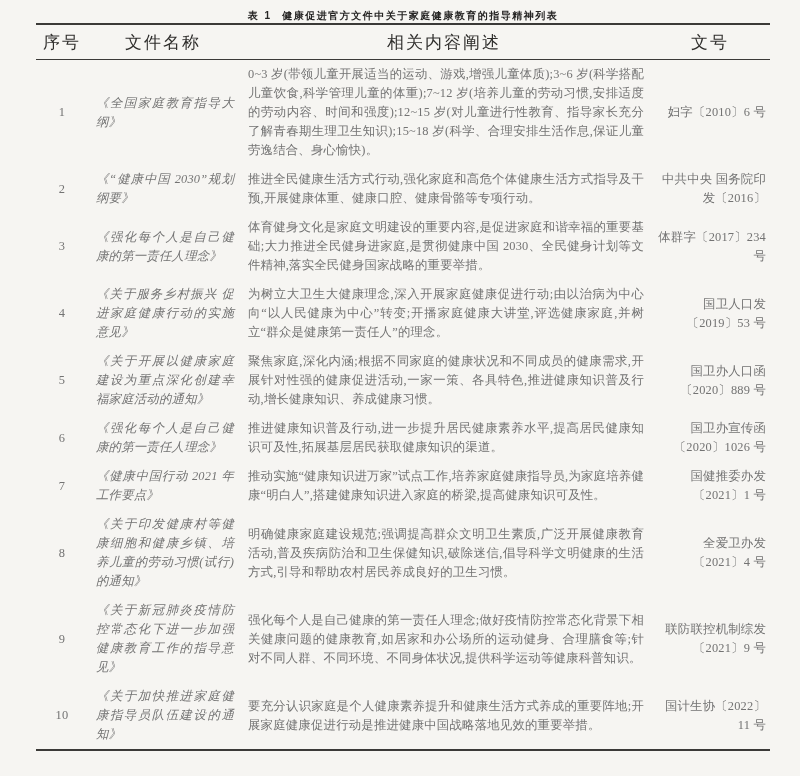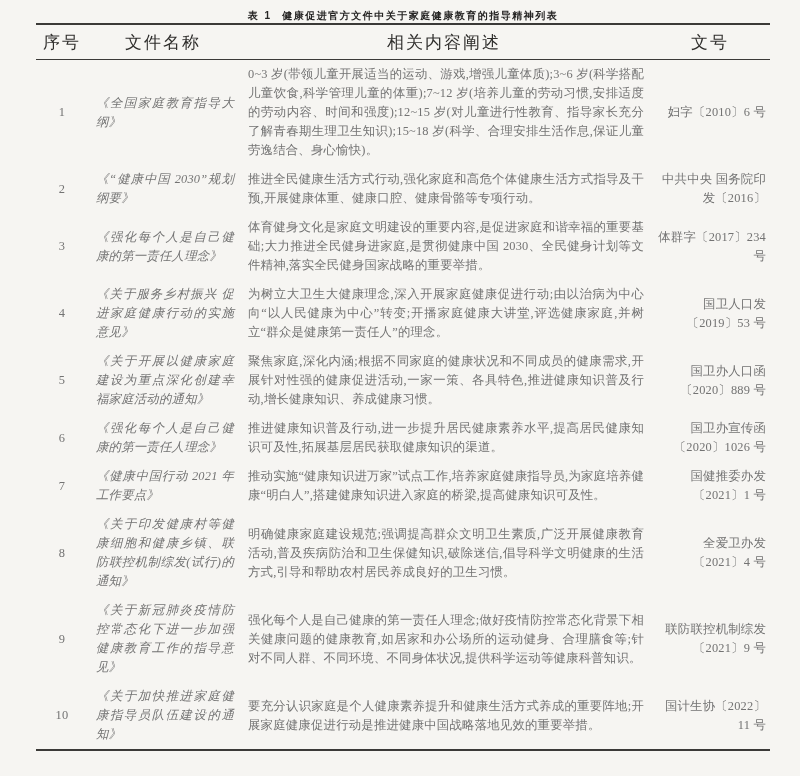--- a/index.html
+++ b/index.html
@@ -130,21 +130,21 @@
         <td class="c-doc">国卫办宣传函〔2020〕1026 号</td>
       </tr>
       <tr>
         <td class="c-no">7</td>
         <td class="c-name">《健康中国行动 2021 年工作要点》</td>
         <td class="c-content">推动实施“健康知识进万家”试点工作,培养家庭健康指导员,为家庭培养健康“明白人”,搭建健康知识进入家庭的桥梁,提高健康知识可及性。</td>
         <td class="c-doc">国健推委办发〔2021〕1 号</td>
       </tr>
       <tr>
         <td class="c-no">8</td>
-        <td class="c-name">《关于印发健康村等健康细胞和健康乡镇、联防联控机制综发(试行)的通知》</td>
+        <td class="c-name">《关于印发健康村等健康细胞和健康乡镇、培养儿童的劳动习惯(试行)的通知》</td>
         <td class="c-content">明确健康家庭建设规范;强调提高群众文明卫生素质,广泛开展健康教育活动,普及疾病防治和卫生保健知识,破除迷信,倡导科学文明健康的生活方式,引导和帮助农村居民养成良好的卫生习惯。</td>
         <td class="c-doc">全爱卫办发〔2021〕4 号</td>
       </tr>
       <tr>
         <td class="c-no">9</td>
         <td class="c-name">《关于新冠肺炎疫情防控常态化下进一步加强健康教育工作的指导意见》</td>
         <td class="c-content">强化每个人是自己健康的第一责任人理念;做好疫情防控常态化背景下相关健康问题的健康教育,如居家和办公场所的运动健身、合理膳食等;针对不同人群、不同环境、不同身体状况,提供科学运动等健康科普知识。</td>
         <td class="c-doc">联防联控机制综发〔2021〕9 号</td>
       </tr>
       <tr>

